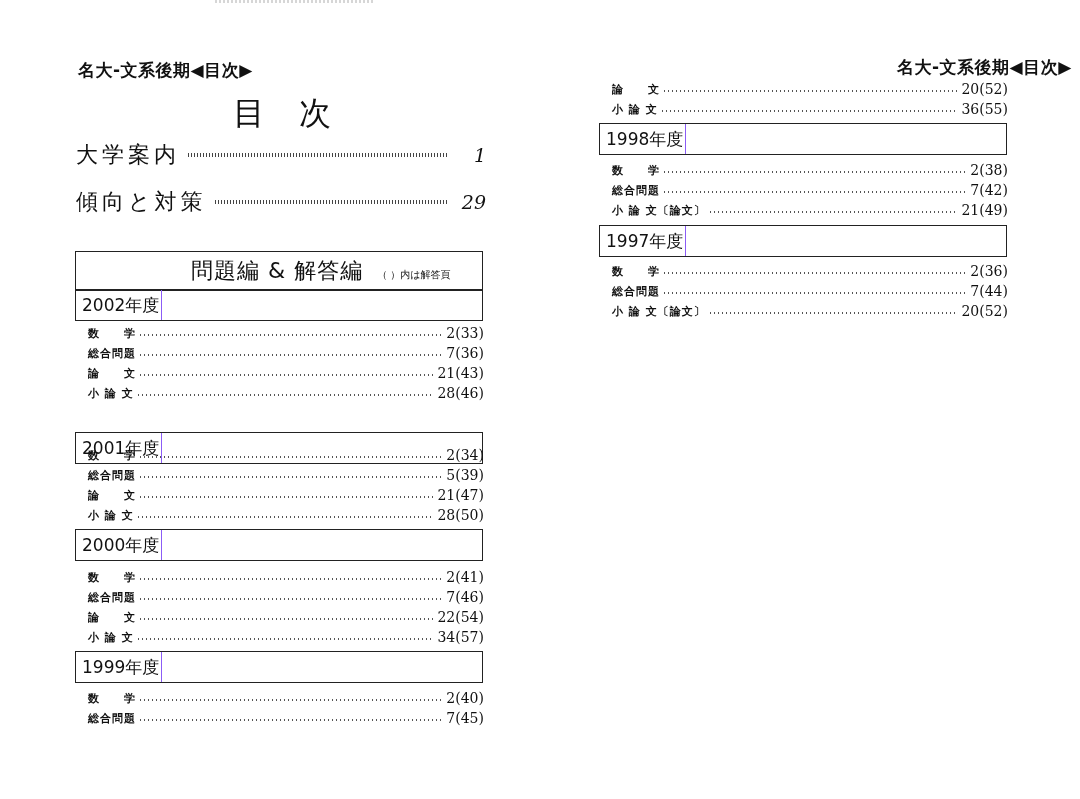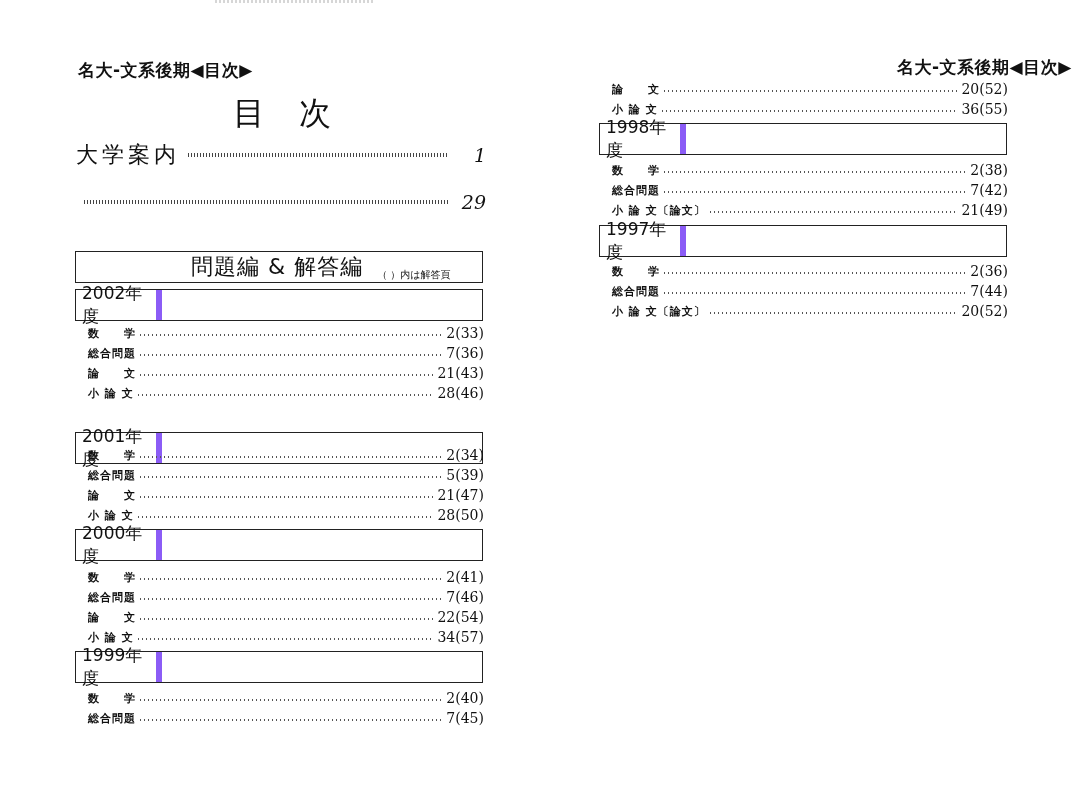--- a/index.html
+++ b/index.html
@@ -15,28 +15,28 @@
   .right-page .running-head { left:357px; top:56px; }
 
   .main-title { position:absolute; left:233px; top:92px; font-size:32px; letter-spacing:34px; }
 
   .major-entry { position:absolute; left:76px; width:410px; height:30px; display:flex; align-items:center; }
   .major-entry .label { font-size:22px; letter-spacing:4px; white-space:nowrap; }
   .major-entry .leader { flex:1; height:4px; margin:0 12px 0 8px;
         background:repeating-linear-gradient(90deg,#444 0 1px,#fff 1px 3px); }
   .major-entry .page-num { font-family:"DejaVu Serif", serif; font-style:italic; font-size:19px; width:26px; text-align:right; }
 
-  .section-box { position:absolute; left:75px; width:408px; height:32px;
-        border:1.5px solid #222; display:flex; align-items:flex-end; box-sizing:border-box; }
+  .section-box { position:absolute; left:75px; width:408px; height:40px;
+        border:1.5px solid #222; display:flex; align-items:center; box-sizing:border-box; }
   .section-box .section-title { font-size:22px; margin-left:115px; letter-spacing:1px; }
   .section-box .section-note { font-size:10px; font-family:"DejaVu Serif", serif; margin-left:14px; margin-top:8px; }
 
   .year-box { position:absolute; width:408px; height:32px; border:1.5px solid #222;
         box-sizing:border-box; display:flex; }
-  .year-box .year-label { width:86px; border-right:6px solid #8b5cf6; font-size:17px;
+  .year-box .year-label { width:86px; border-right:1px solid #8b5cf6; font-size:17px;
         display:flex; align-items:center; padding-left:6px; box-sizing:border-box; }
   .left-page .year-box { left:75px; }
   .right-page .year-box { left:59px; }
 
   .toc-row { position:absolute; width:396px; height:18px; display:flex; align-items:center; font-size:11px;text-align:center; }
   .left-page .toc-row { left:88px; }
   .right-page .toc-row { left:72px; }
   .toc-row .item-label { white-space:pre; font-weight:bold; letter-spacing:1px; }
   .toc-row .dots { flex:1; height:2px; margin:0 4px; align-self:center; margin-top:4px;
         background:repeating-linear-gradient(90deg,#555 0 1px,transparent 1px 4px); }
@@ -50,20 +50,21 @@
 <div class="page left-page">
   <div class="running-head">名大-文系後期◀目次▶</div>
   <div class="main-title">目次</div>
 
   <div class="major-entry" style="top:140px">
     <span class="label">大学案内</span>
     <span class="leader"></span>
     <span class="page-num">1</span>
   </div>
   <div class="major-entry" style="top:187px">
+    <span class="label">傾向と対策</span>
     <span class="leader"></span>
     <span class="page-num">29</span>
   </div>
 
   <div class="section-box" style="top:251px">
     <span class="section-title">問題編 &amp; 解答編</span>
     <span class="section-note">（ ）内は解答頁</span>
   </div>
 
   <div class="year-box" style="top:289px">

